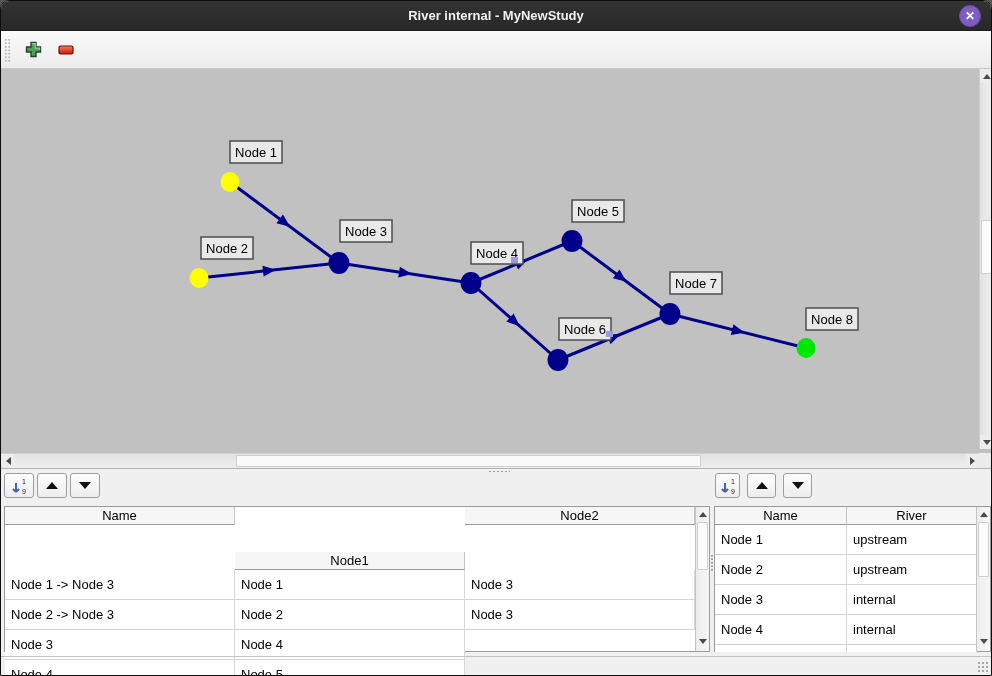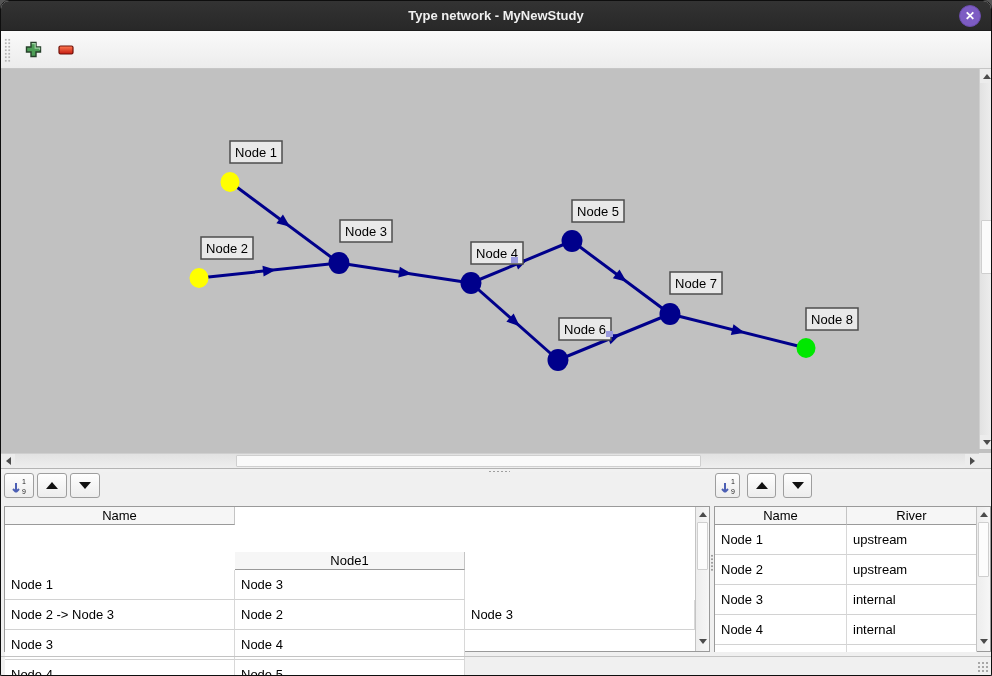--- a/index.html
+++ b/index.html
@@ -116,21 +116,21 @@
     background-image:radial-gradient(#a8a8a8 0.9px, transparent 1px);
     background-size:4px 4px;
   }
 </style>
 </head>
 <body>
 
 <div class="window">
 
   <div class="titlebar">
-    <span class="title">Type network - MyNewStudy</span>
+    <span class="title">River internal - MyNewStudy</span>
     <div class="close-btn">
       <span>✕</span>
     </div>
   </div>
 
   <div class="toolbar">
     <div class="tb-handle"></div>
     <div class="tb-btn">
       <svg width="17" height="17" viewBox="0 0 17 17">
         <path d="M6 1.5 h5 v4.5 h4.5 v5 h-4.5 v4.5 h-5 v-4.5 h-4.5 v-5 h4.5 z" fill="#4d9e56" stroke="#26402a" stroke-width="1.4"></path>
@@ -250,24 +250,26 @@
       </div>
     <div class="pbtn" style="left:782px; width:29px;">
         <div class="tri big-down"></div>
       </div>
 
     <div class="table" id="reaches-table" style="left:3px; width:706px; height:146px;">
         <div class="thead">
           <div class="trow">
             <div class="cell" style="width: 230px;">Name</div>
             <div class="cell" style="width: 230px; margin-top: 45px;">Node1</div>
+            <div class="cell" style="width: 230px;">Node2</div>
           </div>
         </div>
       <div class="tbody">
           <div class="trow">
+            <div class="cell" style="width: 230px;">Node 1 -&gt; Node 3</div>
             <div class="cell" style="width: 230px;">Node 1</div>
             <div class="cell" style="width: 230px;">Node 3</div>
           </div>
           <div class="trow">
             <div class="cell" style="width: 230px;">Node 2 -&gt; Node 3</div>
             <div class="cell" style="width: 230px;">Node 2</div>
             <div class="cell" style="width: 230px;">Node 3</div>
           </div>
           <div class="trow">
             <div class="cell" style="width: 230px;">Node 3</div>

